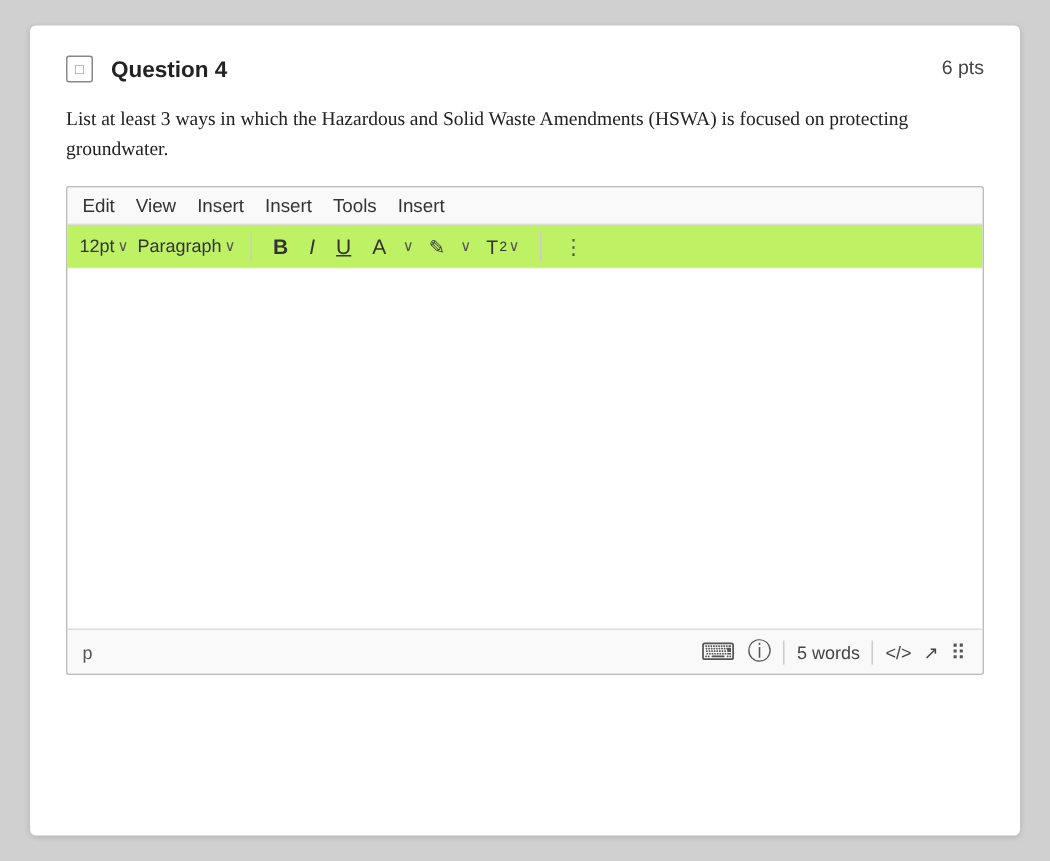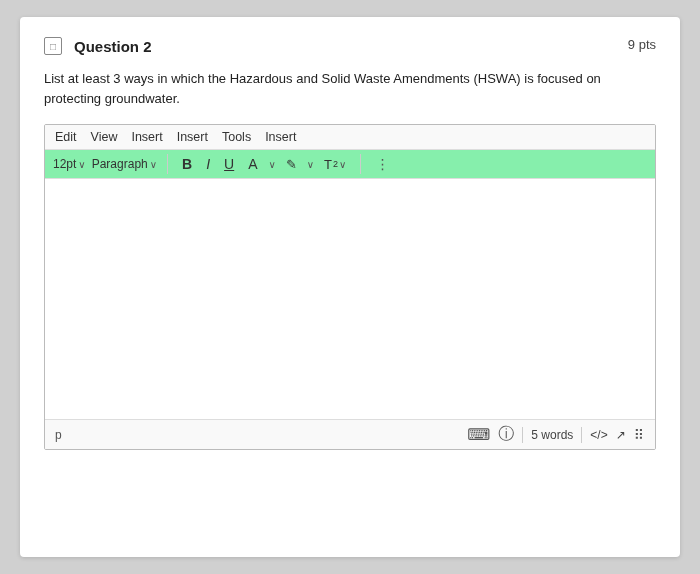--- a/index.html
+++ b/index.html
@@ -50,20 +50,21 @@
     }
     .pts {
       font-size: 13px;
       color: #444;
     }
     .question-body {
       font-size: 13px;
       color: #222;
       margin-bottom: 16px;
       line-height: 1.5;
+      font-family: Liberation Serif, serif;
     }
     .editor-wrapper {
       border: 1px solid #bbb;
       border-radius: 2px;
       overflow: hidden;
     }
     .editor-menu {
       display: flex;
       align-items: center;
       gap: 14px;
@@ -75,21 +76,21 @@
     }
     .editor-menu span {
       cursor: pointer;
     }
     .editor-toolbar {
       display: flex;
       align-items: center;
       padding: 4px 8px;
       border-bottom: 1px solid #ddd;
       gap: 6px;
-      background: #86efac;
+      background: #bef264;
     }
     .toolbar-select {
       font-size: 12px;
       color: #333;
       display: flex;
       align-items: center;
       gap: 2px;
       cursor: pointer;
     }
     .toolbar-select .arrow {
@@ -178,23 +179,23 @@
       vertical-align: super;
     }
   </style>
 </head>
 <body>
 
 <div class="page">
   <div class="question-header">
     <div class="question-title">
       <span class="page-icon">□</span>
-      <span>Question 2</span>
-    </div>
-    <div class="pts">9 pts</div>
+      <span>Question 4</span>
+    </div>
+    <div class="pts">6 pts</div>
   </div>
 
   <div class="question-body">List at least 3 ways in which the Hazardous and Solid Waste Amendments (HSWA) is focused on protecting groundwater.</div>
 
   <div class="editor-wrapper">
 
     <div class="editor-menu">
       <span>Edit</span>
       <span>View</span>
       <span>Insert</span>

